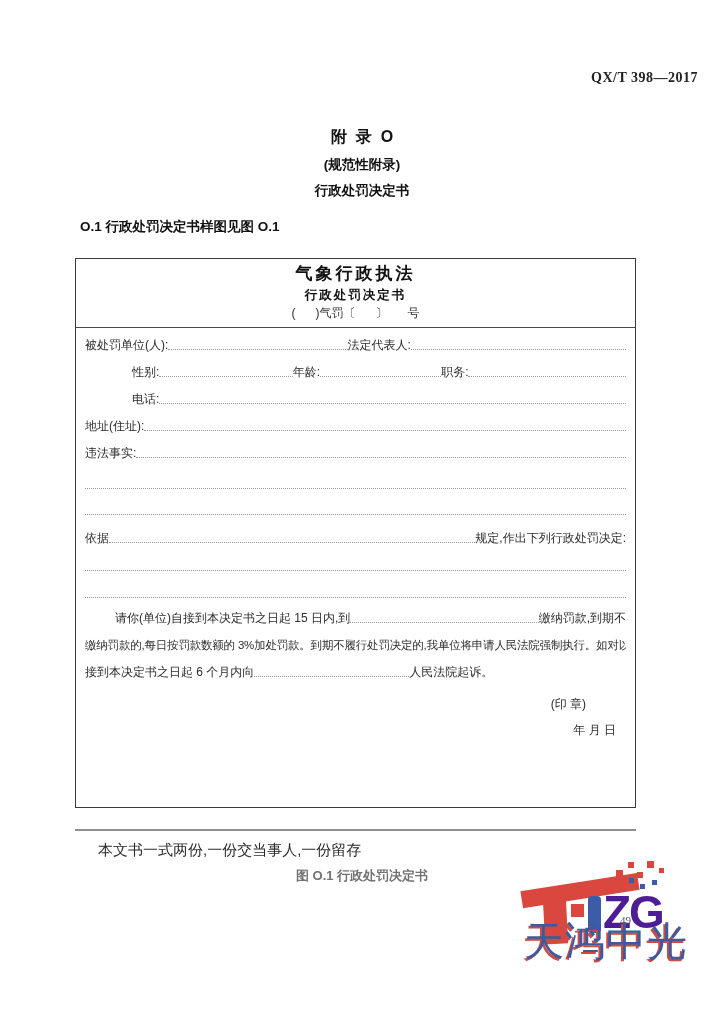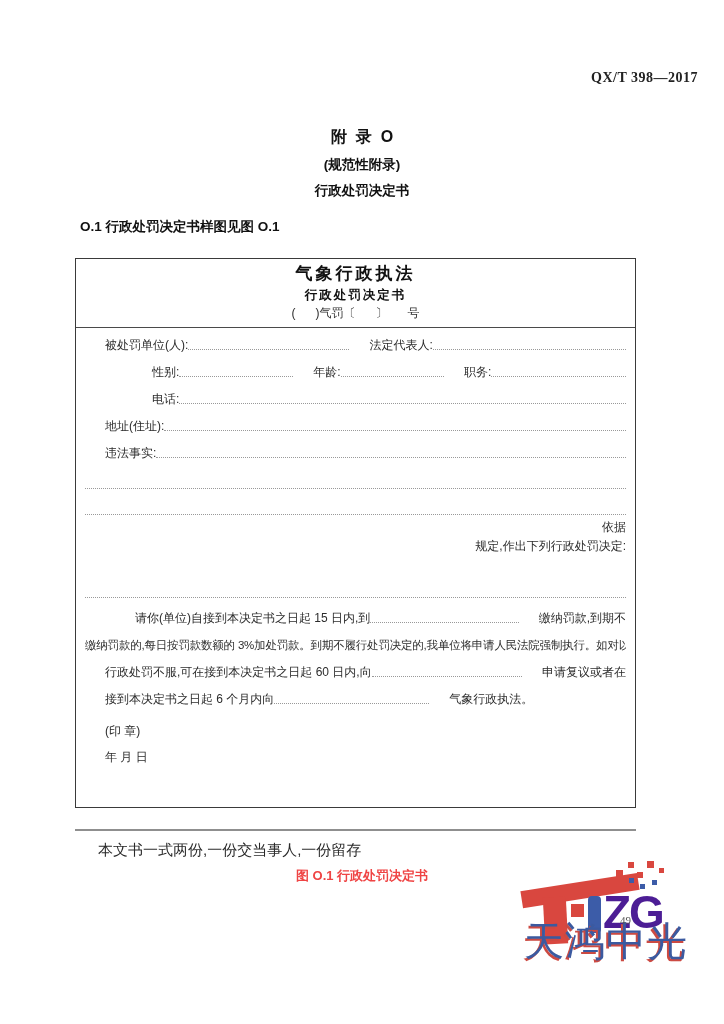--- a/index.html
+++ b/index.html
@@ -27,35 +27,35 @@
     position:absolute; left:75px; top:258px; width:561px; height:550px;
     border:1.5px solid #3a3a3a; box-sizing:border-box; padding:0 9px;
     font-size:12px; color:#2c2c2c;
   }
   .fh-title { text-align:center; font-weight:bold; font-size:17px; letter-spacing:3px; margin-top:5px; line-height:20px; color:#111; }
   .fh-sub   { text-align:center; font-weight:bold; font-size:12.5px; letter-spacing:2px; margin-top:4px; line-height:14px; color:#111; }
   .fh-num   { text-align:center; font-size:12px; margin-top:4px; line-height:14px; }
   .hline    { border-bottom:1px solid #4a4a4a; margin:7px -9px 0 -9px; }
 
   .row { display:flex; align-items:flex-end; height:27px; line-height:15px; padding-bottom:2px; box-sizing:border-box; }
-  .h31 { height:31px; } .h26 { height:26px; } .h28 { height:28px;flex-direction:column; }
+  .h31 { height:31px; } .h26 { height:26px; } .h28 { height:28px; }
   .h25 { height:25px; } .h32 { height:32px; }
-  .lbl { white-space:nowrap;margin-left:20px; }
+  .lbl { white-space:nowrap; }
   .blank { border-bottom:1px dotted #999; height:1px; margin-bottom:3px; }
   .f1 { flex:1.1; } .f2 { flex:1; } .f3 { flex:1.2; } .f4 { flex:1.3; }
   .fixed155 { flex:0 0 155px; }
   .spacer { flex:1; }
   .ind47 { padding-left:47px; } .ind30 { padding-left:30px; }
   .nowrap-tight { white-space:nowrap; font-size:11.5px; letter-spacing:-0.2px; overflow:hidden; }
-  .right-row { justify-content:flex-start; }
+  .right-row { justify-content:flex-end; }
   .pr40 { padding-right:40px; } .pr10 { padding-right:10px; }
 
   .sep-line { position:absolute; left:75px; top:829px; width:561px; height:2px; background:#8f8f8f; }
   .copies-note { position:absolute; left:98px; top:841px; font-size:15px; }
-  .fig-caption { position:absolute; top:867px; left:0; width:100%; text-align:center; font-weight:bold; font-size:13px; color:#ef4444; }
+  .fig-caption { position:absolute; top:867px; left:0; width:100%; text-align:center; font-weight:bold; font-size:13px; color:#737373; }
 
   .logo { position:absolute; left:516px; top:856px; width:200px; height:115px; }
   .logo-bar  { position:absolute; left:5px;  top:26px; width:118px; height:17px; transform:rotate(-9deg); }
   .logo-stem { position:absolute; left:28px; top:41px; width:23px; height:47px; transform:rotate(-3deg); }
   .logo-hdot { position:absolute; left:55px; top:48px; width:13px; height:13px; }
   .logo-ibar { position:absolute; left:72px; top:40px; width:13px; height:37px; border-radius:4px; }
   .logo-zg   { position:absolute; left:87px; top:33px; font-weight:bold; font-size:46px; line-height:1;
                letter-spacing:-2px; font-family:"Liberation Sans", sans-serif; }
   .px { position:absolute; }
   .logo-name { position:absolute; left:8px; top:64px; font-weight:normal; font-size:40px; line-height:1.05;
@@ -139,30 +139,25 @@
     <div class="row h25 ind30">
       <span class="lbl">请你(单位)自接到本决定书之日起 15 日内,到</span>
       <span class="blank f2"></span>
       <span class="lbl">缴纳罚款,到期不</span>
     </div>
 
     <div class="row">
       <span class="nowrap-tight">缴纳罚款的,每日按罚款数额的 3%加处罚款。到期不履行处罚决定的,我单位将申请人民法院强制执行。如对以上</span>
     </div>
 
-    <div class="row">
-      <span class="lbl">行政处罚不服,可在接到本决定书之日起 60 日内,向</span>
-      <span class="blank f2"></span>
-      <span class="lbl">申请复议或者在</span>
-    </div>
 
     <div class="row">
       <span class="lbl">接到本决定书之日起 6 个月内向</span>
       <span class="blank fixed155"></span>
-      <span class="lbl">气象行政执法。</span>
+      <span class="lbl">人民法院起诉。</span>
       <span class="spacer"></span>
     </div>
 
     <div class="row h32 right-row pr40">
       <span class="lbl pre">(印    章)</span>
     </div>
 
     <div class="row h26 right-row pr10">
       <span class="lbl pre">年    月    日</span>
     </div>

